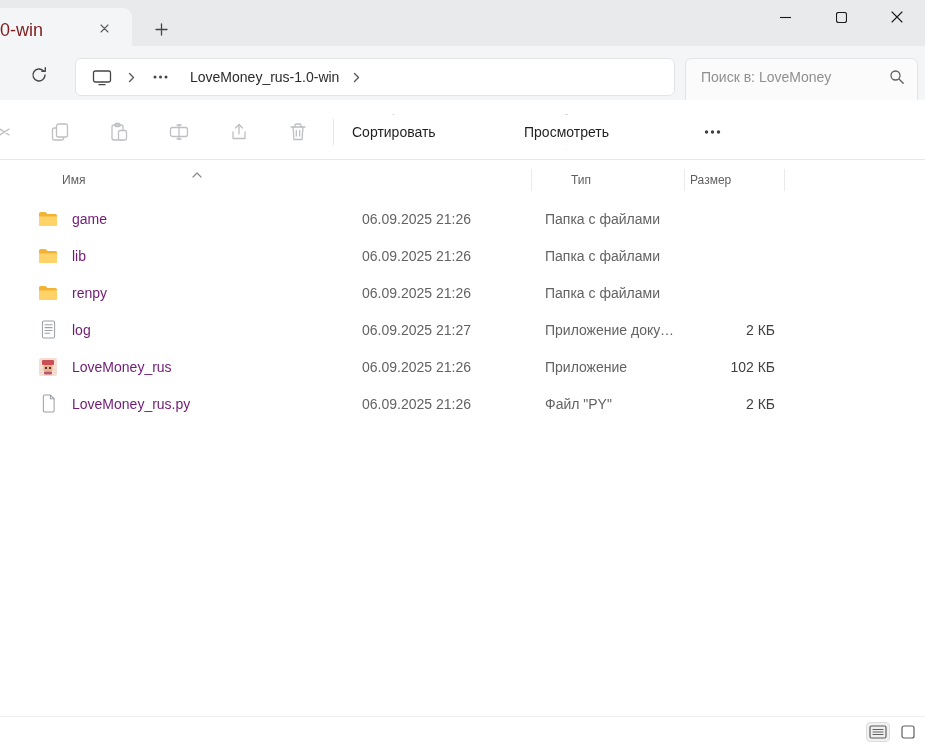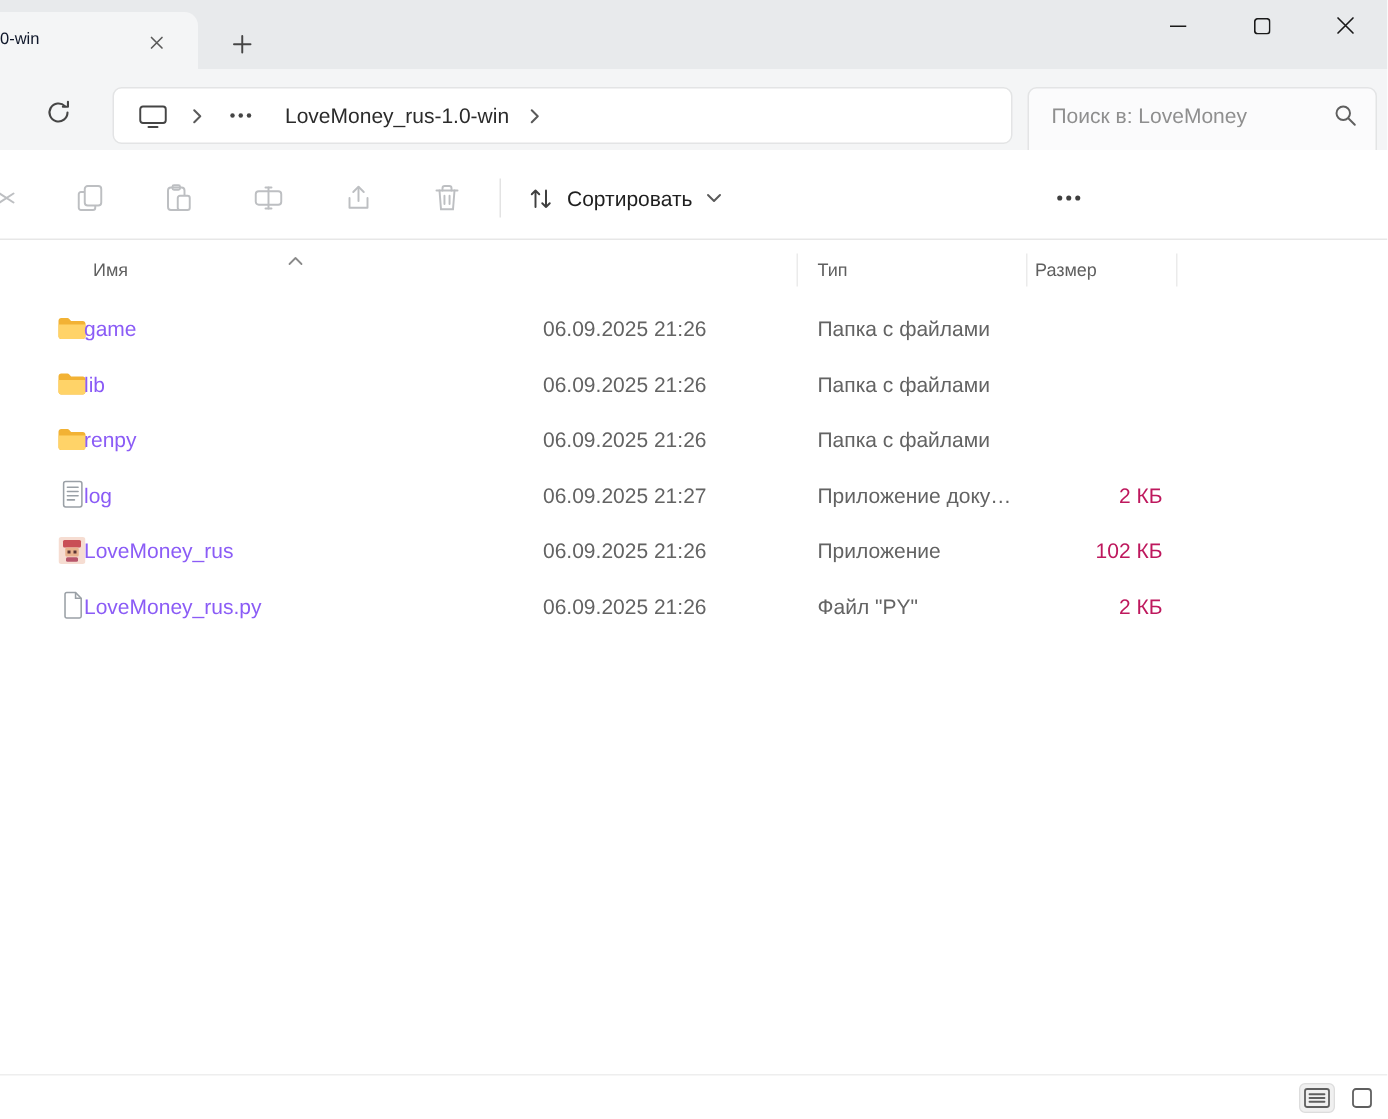--- a/index.html
+++ b/index.html
@@ -4,33 +4,33 @@
 <style>
   * { box-sizing: border-box; margin: 0; padding: 0; }
   html,body { width: 925px; height: 746px; overflow: hidden; }
   body {
     position: relative;
     font-family: "Liberation Sans", "DejaVu Sans", sans-serif;
     background: #ffffff;
     color: #1b1b1b;
     user-select: none;
   }
-  button { background: transparent; border: none; font: inherit; color: inherit; }
+  button { background: transparent; border: none; font: inherit; color: inherit; flex-direction: column; }
 
   
   .titlebar {
     position: absolute; top: 0; left: 0; right: 0; height: 46px;
     background: #e8eaec;
   }
   .tab {
     position: absolute; left: -80px; top: 8px; width: 212px; height: 38px;
     background: #f4f5f6; border-radius: 9px 9px 0 0;
   }
   .tab-title {
-    position: absolute; left: 80px; top: 12px; font-size: 11px; color: #0f172a;
+    position: absolute; left: 80px; top: 12px; font-size: 18px; color: #7f1d1d;
     white-space: nowrap;
     text-align: center;
   }
   .tab-close {
     position: absolute; left: 174px; top: 10px; width: 20px; height: 20px;
     display: flex; align-items: center; justify-content: center; border-radius: 4px;
   }
   .new-tab {
     position: absolute; left: 148px; top: 16px; width: 26px; height: 26px;
     display: flex; align-items: center; justify-content: center; border-radius: 4px;
@@ -102,40 +102,40 @@
   .t-details { right: 12px; }
 
   
   .col-headers { position: absolute; top: 160px; left: 0; right: 0; height: 40px; }
   .col-label {
     position: absolute; top: 0; height: 40px; line-height: 40px;
     font-size: 12px; color: #5f5f5f; white-space: nowrap;
   }
   .ch-name { left: 62px; }
   .ch-date { left: 362px; }
-  .ch-type { left: 545px; }
+  .ch-type { left: 571px; }
   .ch-size { left: 690px; text-align: right; }
   .sort-caret { position: absolute; left: 192px; top: 4px; }
   .col-sep { position: absolute; top: 9px; width: 1px; height: 22px; background: #ebebeb; }
   .cs-1 { left: 531px; } .cs-2 { left: 684px; } .cs-3 { left: 784px; }
 
   
   .file-list { position: absolute; top: 200px; left: 0; right: 0; }
   .file-row { position: relative; height: 37px; }
   .file-icon { position: absolute; left: 38px; top: 50%; transform: translateY(-50%); width: 20px; height: 20px; display: flex; align-items: center; justify-content: center; }
   .file-icon .i { display: none; }
   .file-row[data-icon="folder"] .i-folder { display: block; }
   .file-row[data-icon="text"]   .i-text   { display: block; }
   .file-row[data-icon="app"]    .i-app    { display: block; }
   .file-row[data-icon="py"]     .i-py     { display: block; }
   .cell { position: absolute; top: 50%; transform: translateY(-50%); font-size: 14px; white-space: nowrap; }
-  .cell.name { left: 56px; color: #8b5cf6; }
+  .cell.name { left: 72px; color: #701a75; }
   .cell.date { left: 362px; color: #636363; }
   .cell.type { left: 545px; color: #636363; max-width: 136px; overflow: hidden; text-overflow: ellipsis; }
-  .cell.size { left: 685px; width: 90px; text-align: right; color: #be185d; }
+  .cell.size { left: 685px; width: 90px; text-align: right; color: #404040; }
 
   
   .status-bar {
     position: absolute; left: 0; right: 0; bottom: 0; height: 30px;
     background: #ffffff; border-top: 1px solid #eeeeee;
   }
   .view-toggles { position: absolute; right: 8px; bottom: 5px; display: flex; gap: 10px; align-items: center; }
   .view-toggles button { display: flex; align-items: center; justify-content: center; padding: 2px; border-radius: 3px; }
   .vt-active { background: #f0f0f0; outline: 1px solid #dddddd; }
 </style>
@@ -271,20 +271,29 @@
     <svg width="17" height="17" viewBox="0 0 17 17" fill="none" stroke="#3f3f3f" stroke-width="1.3" stroke-linecap="round" stroke-linejoin="round">
         <path d="M5 3v11M2.5 5.5 5 3l2.5 2.5"></path>
         <path d="M12 14V3M9.5 11.5 12 14l2.5-2.5"></path>
       </svg>
     <span>Сортировать</span>
     <svg width="10" height="6" viewBox="0 0 10 6" fill="none" stroke="#5a5a5a" stroke-width="1.3" stroke-linecap="round" stroke-linejoin="round">
         <path d="M1 1l4 4 4-4"></path>
       </svg>
   </button>
 
+  <button class="tool-btn t-view">
+    <svg width="17" height="13" viewBox="0 0 17 13" fill="none" stroke="#3f3f3f" stroke-width="1.4" stroke-linecap="round">
+        <path d="M1 1.5h15M1 6.5h15M1 11.5h15"></path>
+      </svg>
+    <span>Просмотреть</span>
+    <svg width="10" height="6" viewBox="0 0 10 6" fill="none" stroke="#5a5a5a" stroke-width="1.3" stroke-linecap="round" stroke-linejoin="round">
+        <path d="M1 1l4 4 4-4"></path>
+      </svg>
+  </button>
 
   <button class="tool-btn t-more">
     <svg width="17" height="4" viewBox="0 0 17 4" fill="#3f3f3f">
         <circle cx="2.5" cy="2" r="1.7"></circle>
         <circle cx="8.5" cy="2" r="1.7"></circle>
         <circle cx="14.5" cy="2" r="1.7"></circle>
       </svg>
   </button>
 
 </div>

